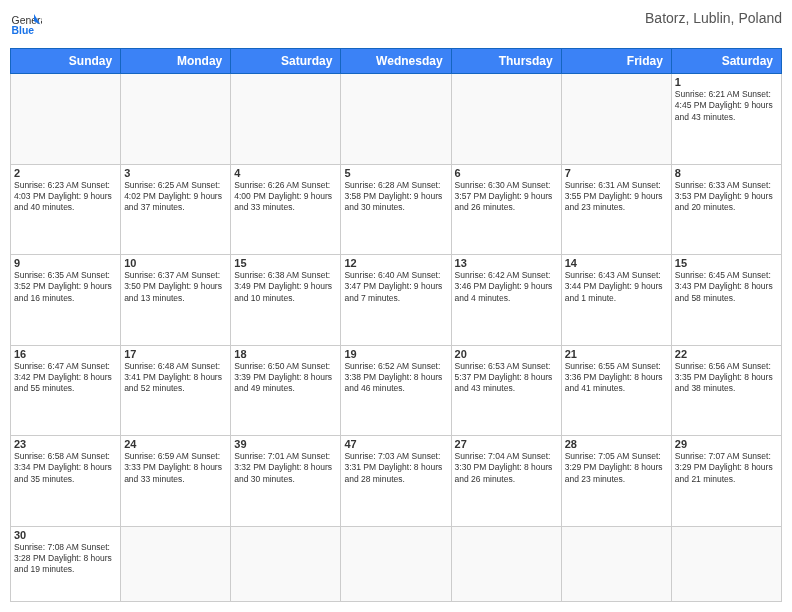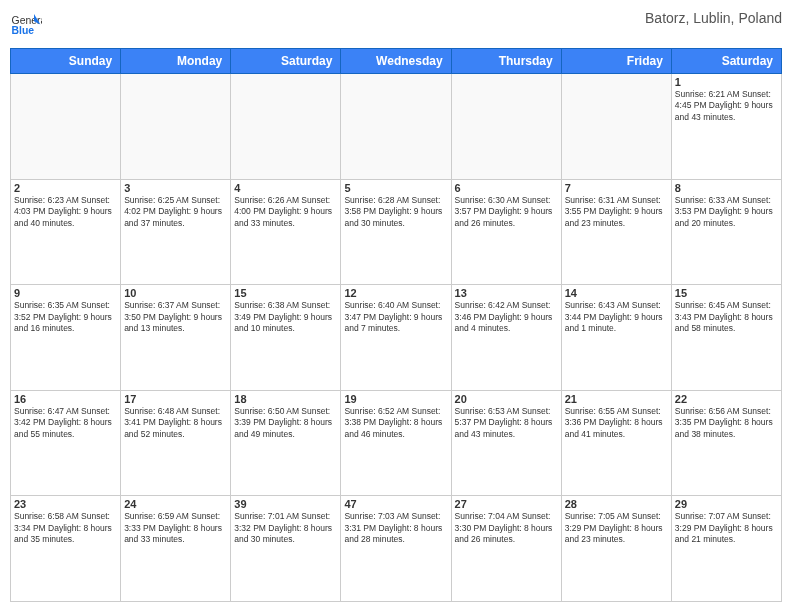--- a/index.html
+++ b/index.html
@@ -329,15 +329,30 @@
 and 23 minutes.</div>
           </td>
           <td>
             <div class="day-num">29</div>
             <div class="day-info">Sunrise: 7:07 AM
 Sunset: 3:29 PM
 Daylight: 8 hours
 and 21 minutes.</div>
           </td>
         </tr>
+        <tr class="last-row">
+          <td>
+            <div class="day-num">30</div>
+            <div class="day-info">Sunrise: 7:08 AM
+Sunset: 3:28 PM
+Daylight: 8 hours
+and 19 minutes.</div>
+          </td>
+          <td class="empty"></td>
+          <td class="empty"></td>
+          <td class="empty"></td>
+          <td class="empty"></td>
+          <td class="empty"></td>
+          <td class="empty"></td>
+        </tr>
       </tbody>
   </table>
 </div>
 
 </body></html>

